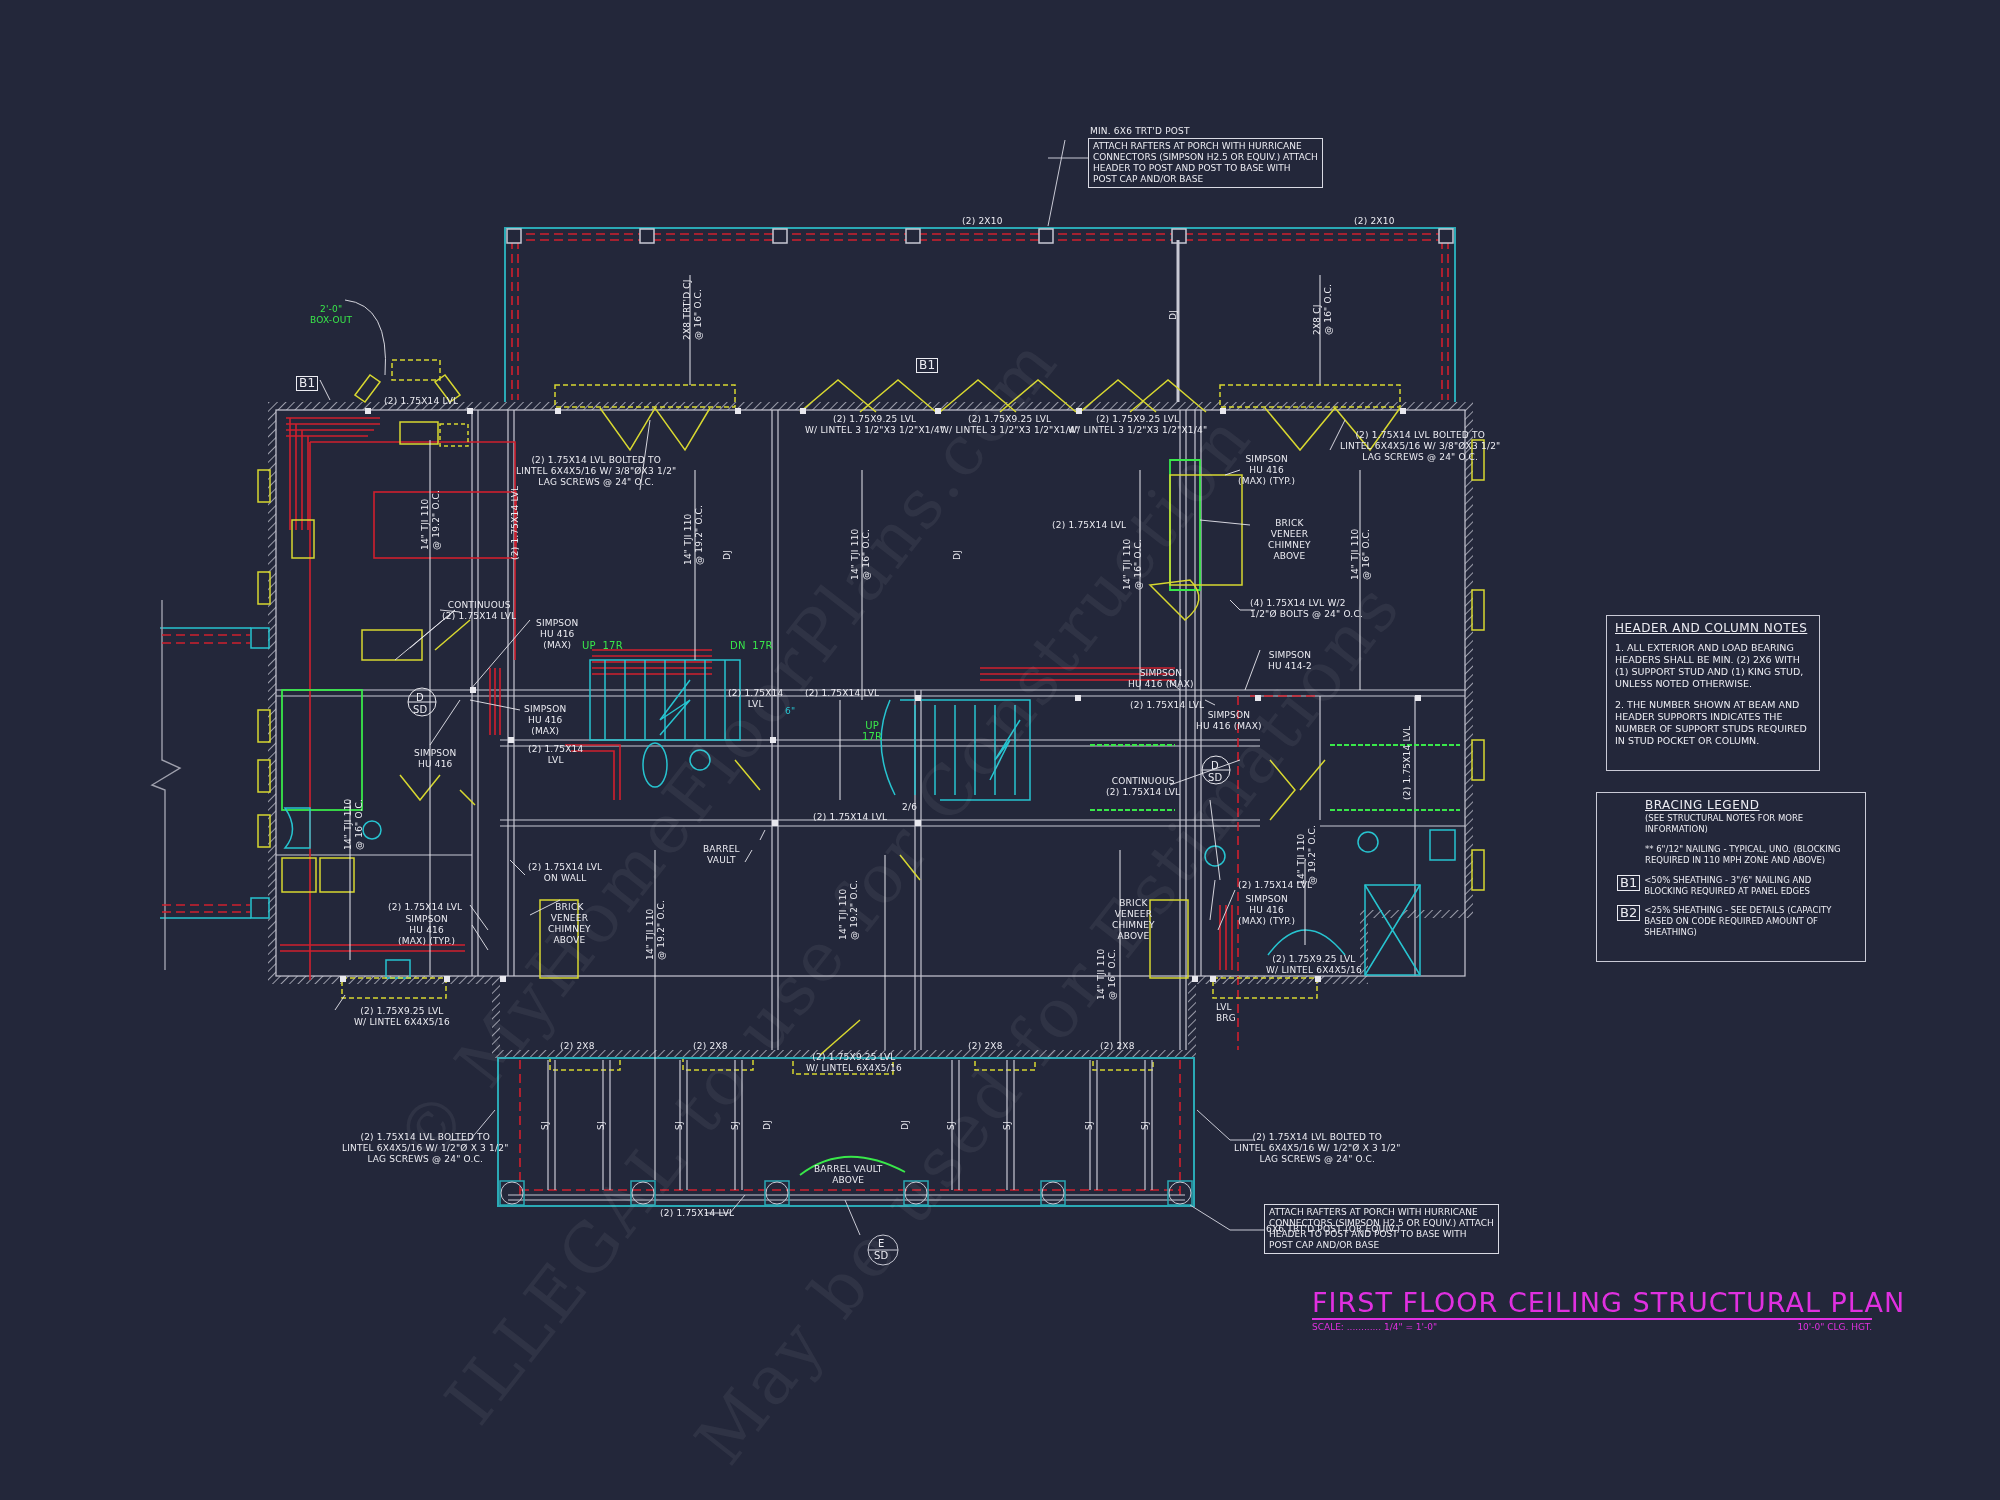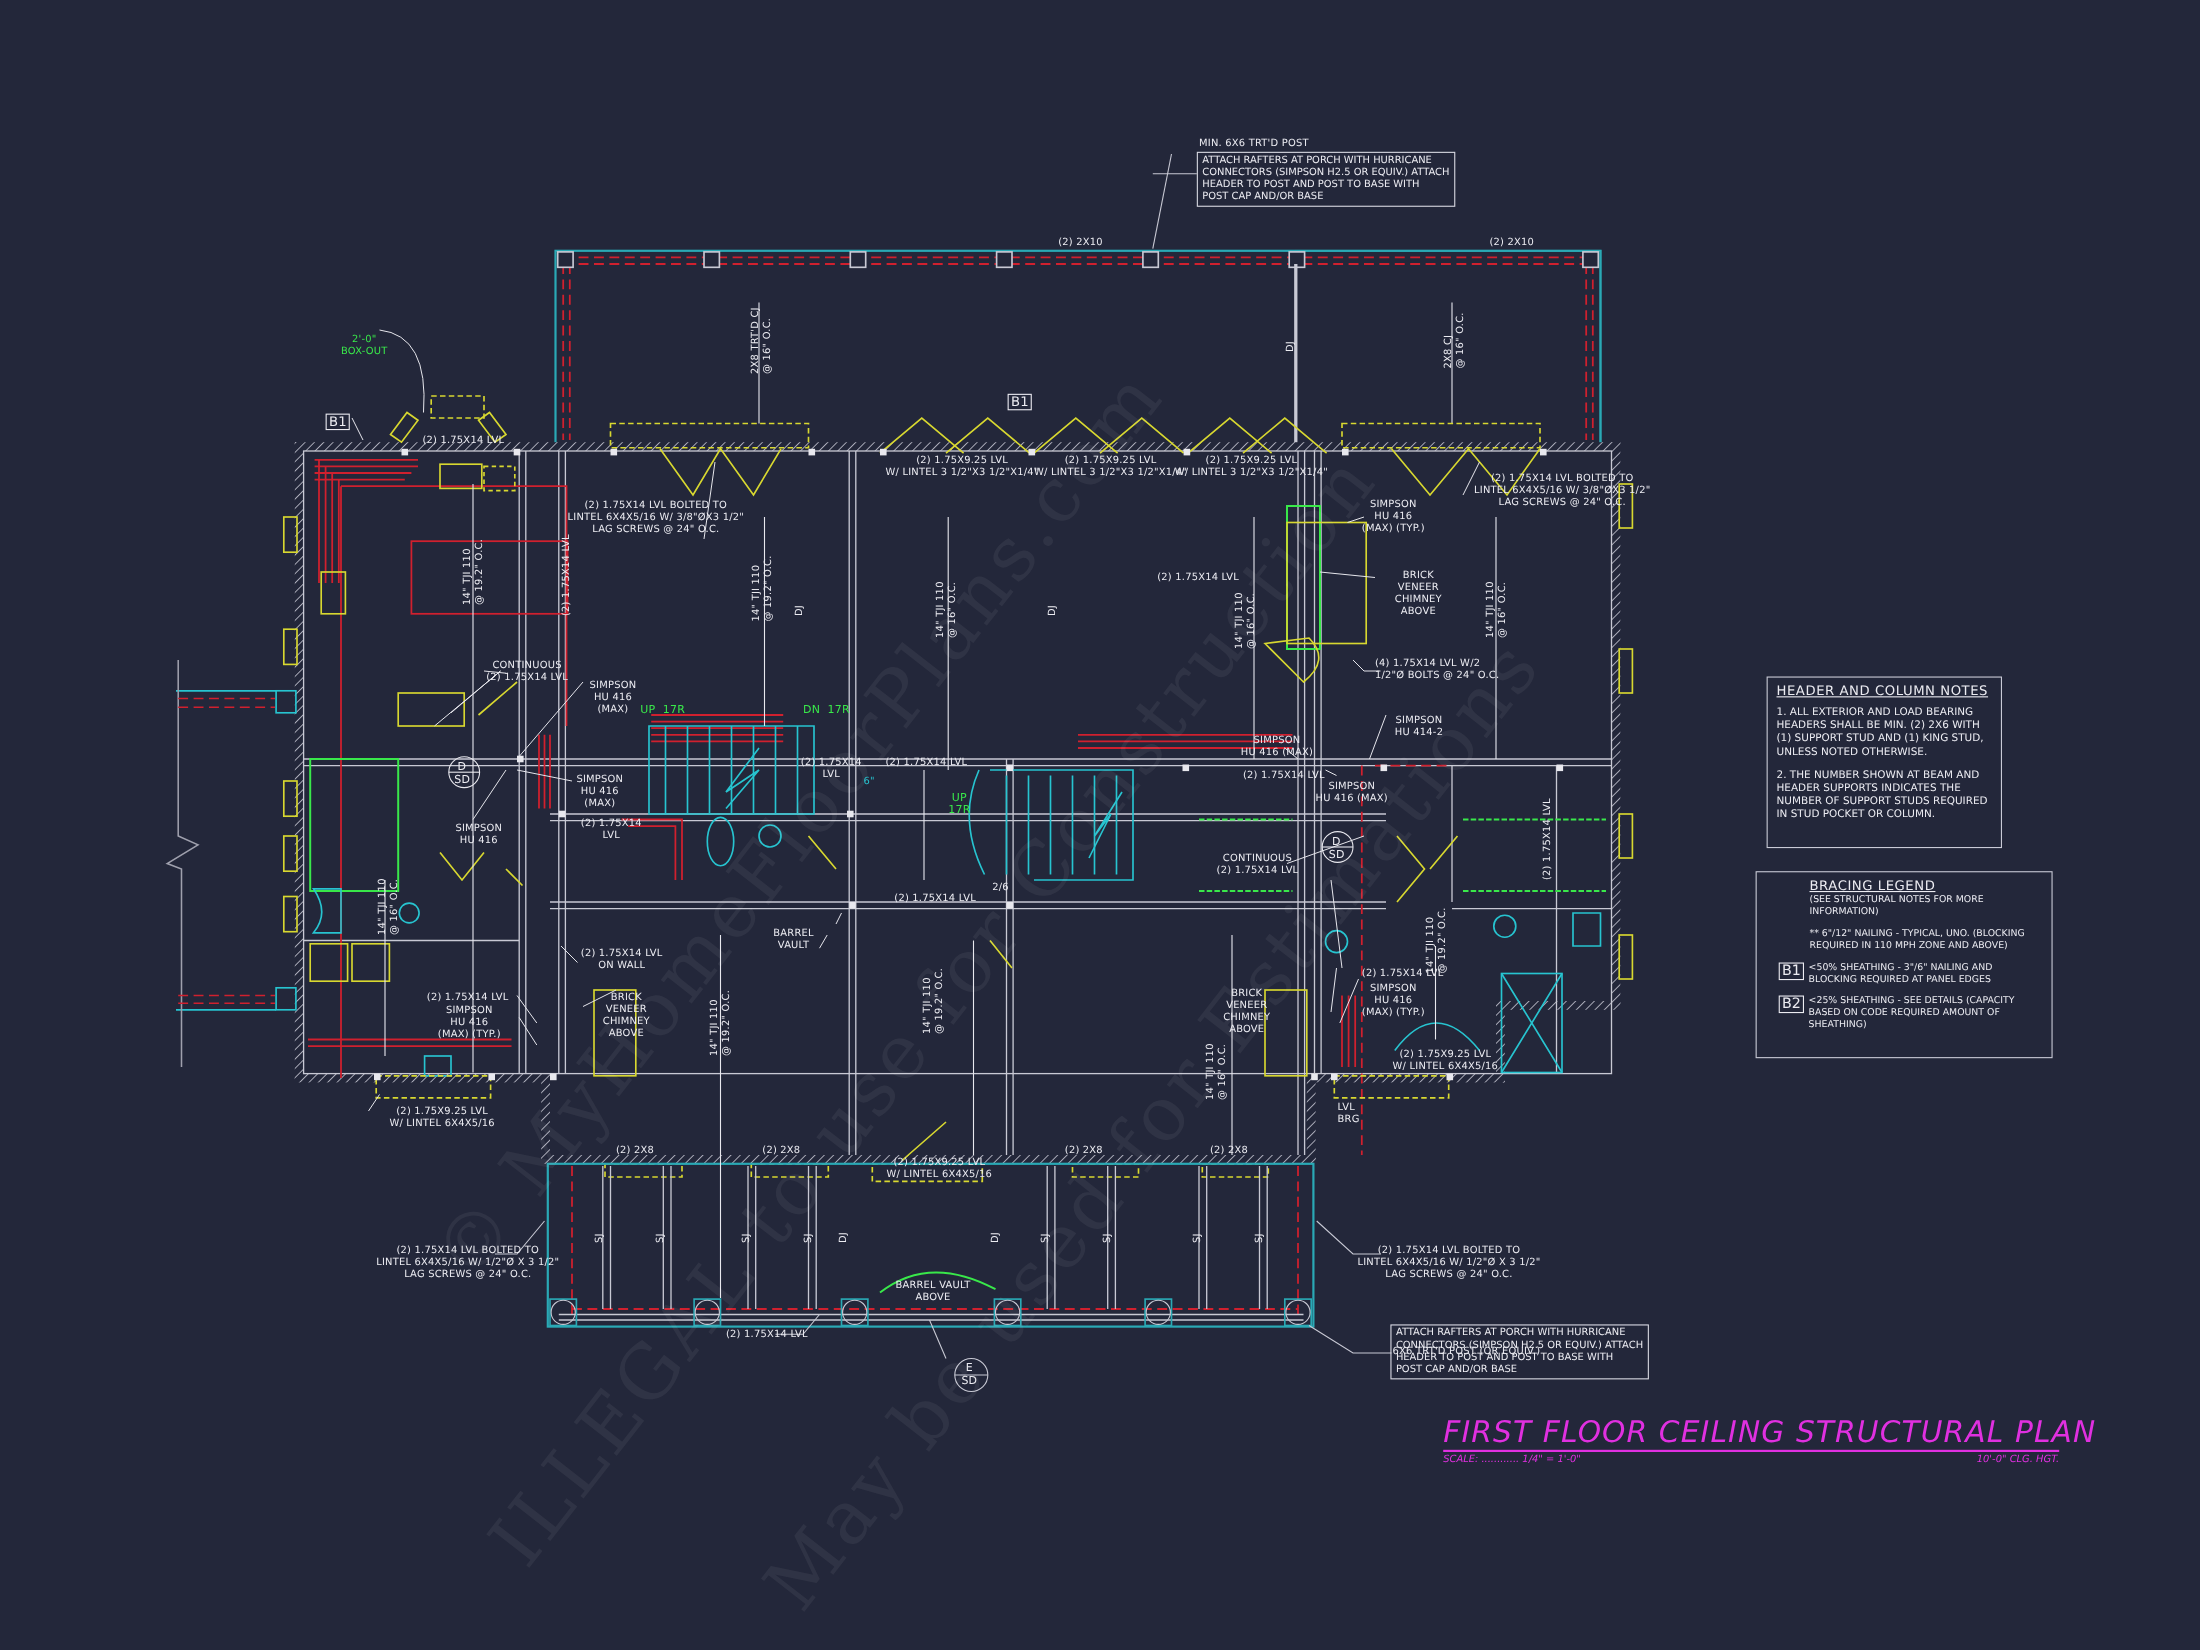--- a/index.html
+++ b/index.html
@@ -13,21 +13,21 @@
   .lbl.vert { transform:rotate(-90deg); transform-origin:left top; }
   .notebox { position:absolute; border:1.5px solid #d9dae3; padding:6px 8px;
              font-size:9px; line-height:11px; text-transform:uppercase; color:#ececf2; white-space:pre; }
   .panel { position:absolute; border:1.5px solid #c9cad6; font-size:9.5px; line-height:12px;
            text-transform:uppercase; color:#ececf2; }
   .panel .ttl { font-size:12px; text-decoration:underline; margin-bottom:8px; letter-spacing:0.5px; }
   .panel p { margin:0 0 9px 0; white-space:pre-wrap; }
   .tag { display:inline-block; border:1.5px solid #ececf2; padding:0 2px; font-size:13px;
          line-height:14px; margin-right:4px; vertical-align:top; }
   .bline { display:flex; align-items:flex-start; margin-bottom:8px; }
-  #title-block { position:absolute; left:1312px; top:1288px; width:560px; color:#e030e0;font-style:italic; }
+  #title-block { position:absolute; left:1312px; top:1288px; width:560px; color:#e030e0; }
   #title-block .main { font-size:27px; letter-spacing:1px; border-bottom:2px solid #e030e0; padding-bottom:0;
                        line-height:30px; white-space:nowrap; }
   #title-block .sub { display:flex; justify-content:space-between; font-size:9px; margin-top:2px; }
   .wm { position:absolute; font-family:"DejaVu Serif", serif; font-size:68px; color:rgba(255,255,255,0.06);
         transform:rotate(-52deg); transform-origin:left top; white-space:nowrap; letter-spacing:4px; }
 </style>
 </head>
 <body>
 
 <svg id="plan" viewBox="0 0 2000 1500" xmlns="http://www.w3.org/2000/svg">

